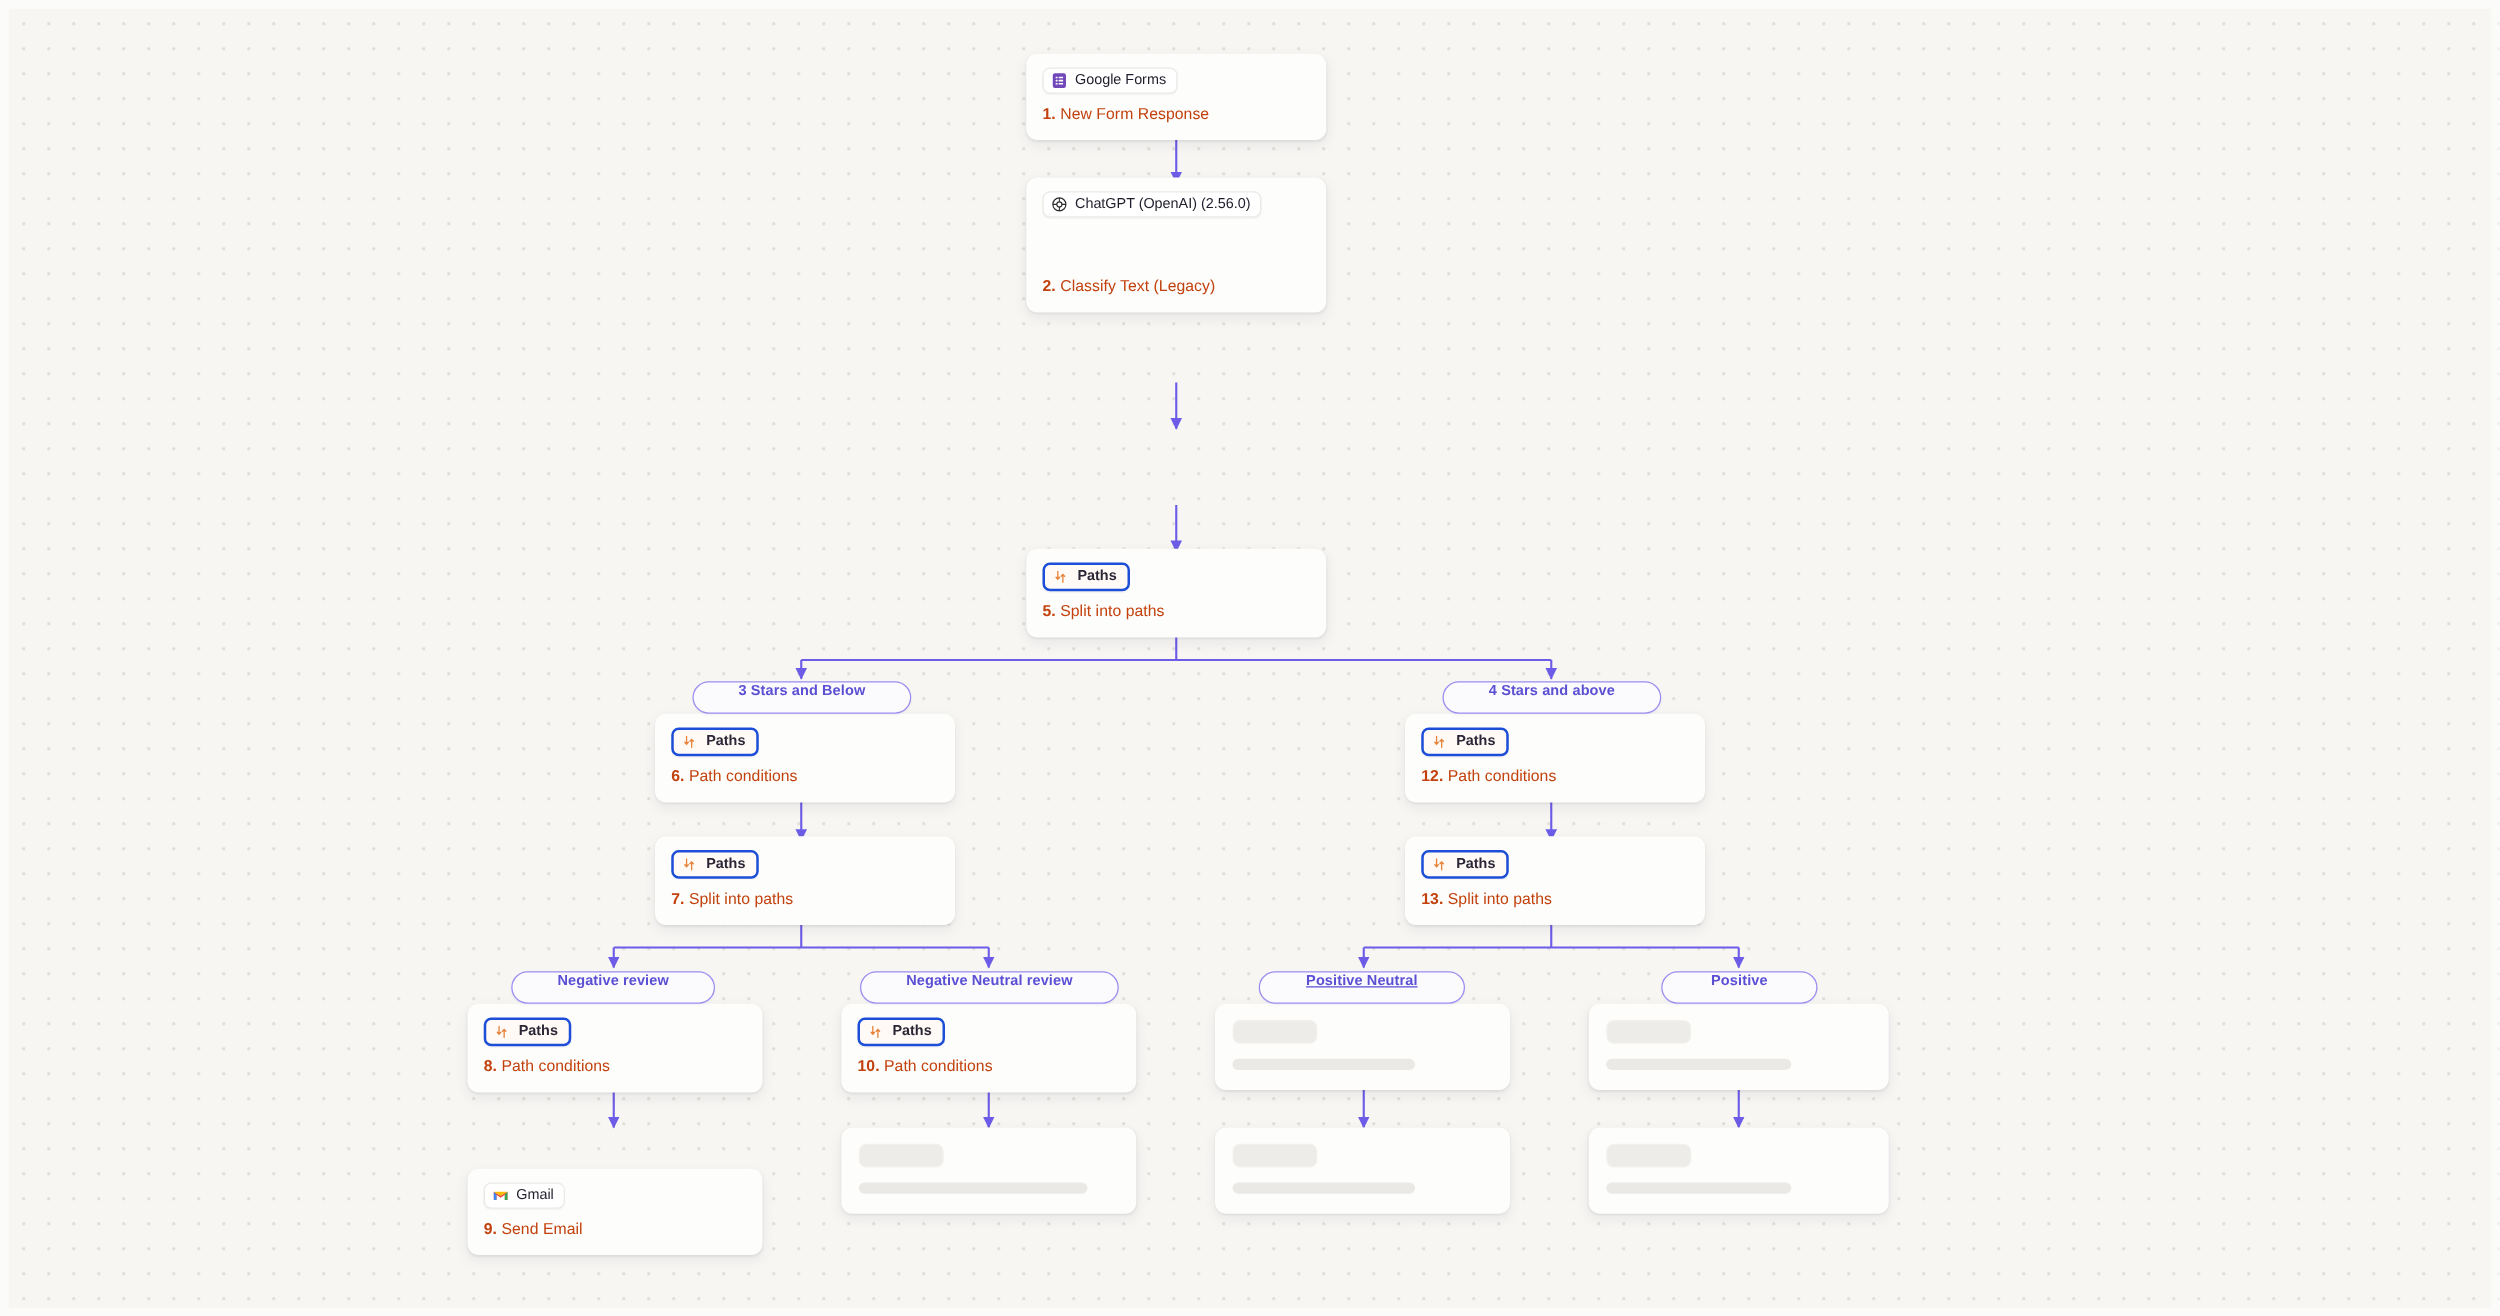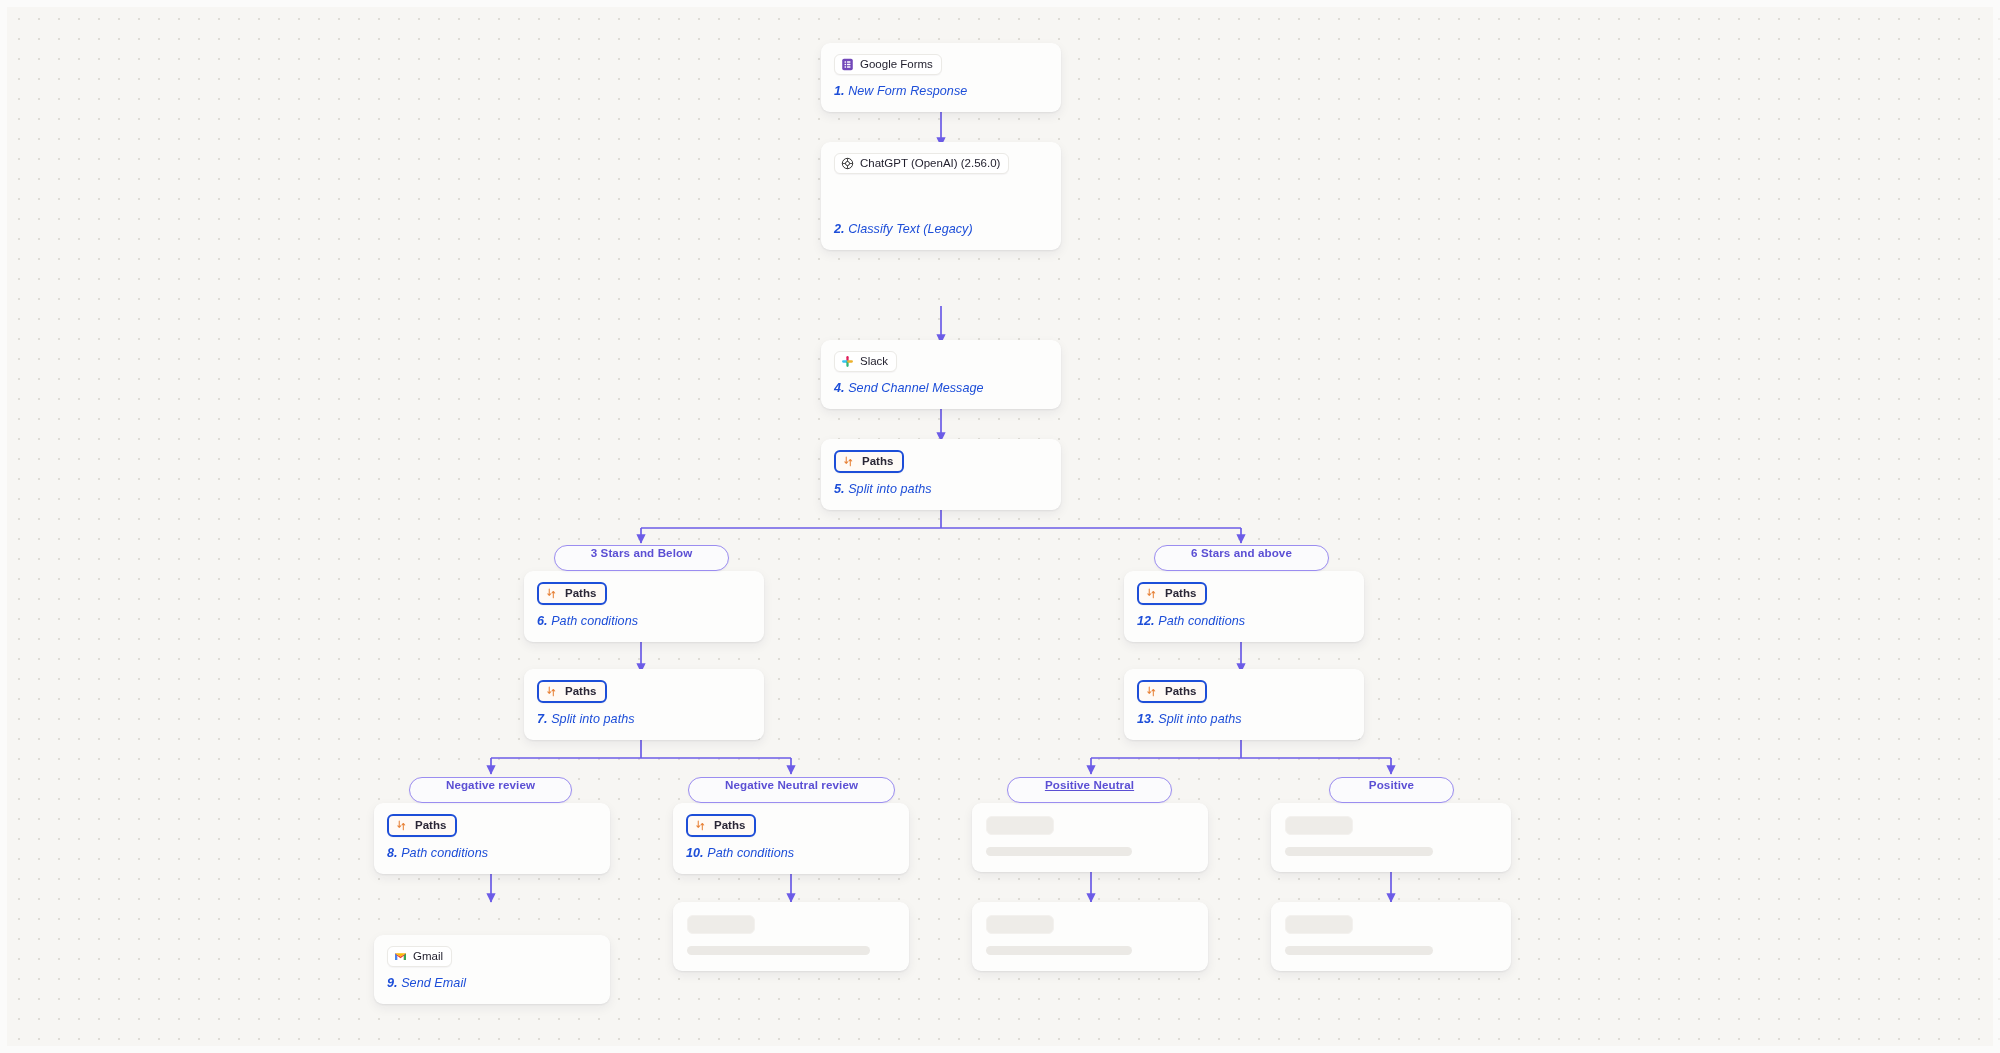--- a/index.html
+++ b/index.html
@@ -85,24 +85,23 @@
     display: inline-flex;
     align-items: center;
     justify-content: center;
     flex: 0 0 auto;
   }
   .badge .ico svg { display: block; }
 
   .node-title {
     font-size: 12.6px;
     line-height: 15px;
-    color: #1d4ed8;
+    color: #c2410c;
     letter-spacing: 0.05px;
     white-space: nowrap;
-    font-style: italic;
   }
   .node-title b { font-weight: 700; }
 
   
   .node.skeleton { gap: 12px; padding: 13px 14px 16px 14px; }
   .sk-badge {
     width: 68px; height: 19px;
     border-radius: 6px;
     background: #eeece8;
     border: 1px solid #f3f1ee;
@@ -223,37 +222,20 @@
       </span>
       <span>ChatGPT (OpenAI) (2.56.0)</span>
     </span>
     <div class="node-title">
       <b>2.</b>
       <span>Classify Text (Legacy)</span>
     </div>
   </div>
 
 
-  <div class="node" style="left:821px; top:340px; width:240px;">
-    <span class="badge">
-      <span class="ico">
-        <svg width="13" height="13" viewBox="0 0 16 16">
-          <rect x="6.6" y="1.3" width="2.8" height="7.2" rx="1.4" fill="#e01e5a"></rect>
-          <rect x="1.3" y="6.6" width="7.2" height="2.8" rx="1.4" fill="#36c5f0"></rect>
-          <rect x="6.6" y="7.5" width="2.8" height="7.2" rx="1.4" fill="#2eb67d"></rect>
-          <rect x="7.5" y="6.6" width="7.2" height="2.8" rx="1.4" fill="#ecb22e"></rect>
-        </svg>
-      </span>
-      <span>Slack</span>
-    </span>
-    <div class="node-title">
-      <b>4.</b>
-      <span>Send Channel Message</span>
-    </div>
-  </div>
 
   <div class="node" style="left:821px; top:439px; width:240px;">
     <span class="badge paths">
       <span class="ico">
         <svg width="13" height="13" viewBox="0 0 16 16">
           <path d="M4 2.5 v7.8 M4 10.3 l-1.7-1.9 M4 10.3 l1.7-1.9" stroke="#e8833a" stroke-width="1.3" fill="none" stroke-linecap="round"></path>
           <path d="M9 13.3 v-7.8 M9 5.5 l-1.7 1.9 M9 5.5 l1.7 1.9" stroke="#e8833a" stroke-width="1.3" fill="none" stroke-linecap="round"></path>
         </svg>
       </span>
       <span>Paths</span>
@@ -294,21 +276,21 @@
       </span>
       <span>Paths</span>
     </span>
     <div class="node-title">
       <b>7.</b>
       <span>Split into paths</span>
     </div>
   </div>
 
   <div class="pill" style="left:1154px; top:545px; width:175px;">
-    <span>6 Stars and above</span>
+    <span>4 Stars and above</span>
   </div>
 
   <div class="node" style="left:1124px; top:571px; width:240px;">
     <span class="badge paths">
       <span class="ico">
         <svg width="13" height="13" viewBox="0 0 16 16">
           <path d="M4 2.5 v7.8 M4 10.3 l-1.7-1.9 M4 10.3 l1.7-1.9" stroke="#e8833a" stroke-width="1.3" fill="none" stroke-linecap="round"></path>
           <path d="M9 13.3 v-7.8 M9 5.5 l-1.7 1.9 M9 5.5 l1.7 1.9" stroke="#e8833a" stroke-width="1.3" fill="none" stroke-linecap="round"></path>
         </svg>
       </span>

